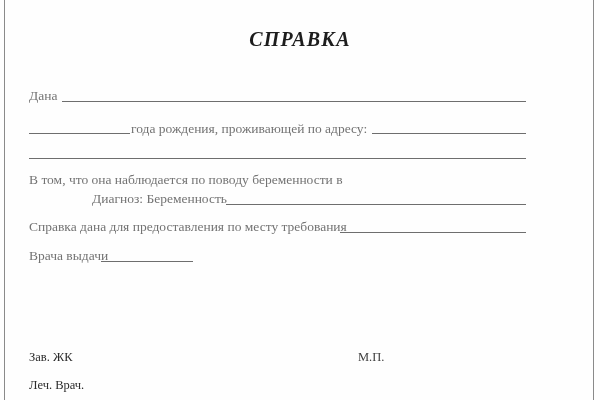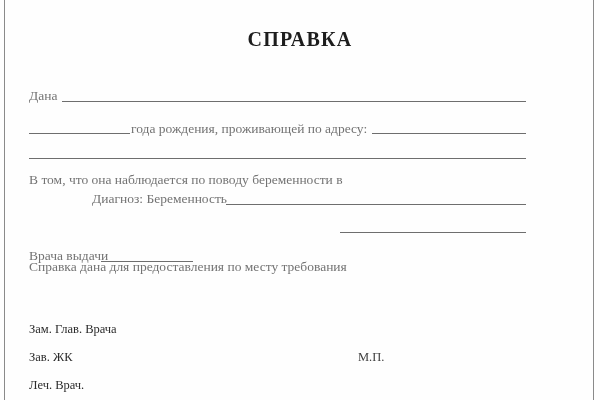--- a/index.html
+++ b/index.html
@@ -39,20 +39,21 @@
   .doc-title {
     position: absolute;
     top: 28px;
     left: 0;
     width: 600px;
     text-align: center;
     font-size: 20px;
     font-weight: bold;
     letter-spacing: 1.2px;
     color: #1d1d1d;
+    font-style: italic;
   }
 
   
   .row {
     position: absolute;
     font-size: 13.5px;
     line-height: 16px;
     white-space: nowrap;
     color: #737373;
   }
@@ -97,27 +98,26 @@
   <div class="row" style="top:121px; left:131px;">года рождения, проживающей по адресу:</div>
   <div class="rule" style="top:133px; left:372px; width:154px;"></div>
 
   <div class="rule" style="top:158px; left:29px; width:497px;"></div>
 
   <div class="row" style="top:191px; left:92px;">Диагноз: Беременность</div>
 
   <div class="row" style="top:172px; left:29px;">В том, что она наблюдается по поводу беременности в</div>
   <div class="rule" style="top:204px; left:226px; width:300px;"></div>
 
-  <div class="row" style="top:219px; left:29px;margin-top:40px;">Справка дана для предоставления по месту требования</div>
+  <div class="row" style="top:219px; left:29px;">Справка дана для предоставления по месту требования</div>
   <div class="rule" style="top:232px; left:340px; width:186px;"></div>
 
   <div class="row" style="top:248px; left:29px;">Врача выдачи</div>
   <div class="rule" style="top:261px; left:101px; width:92px;"></div>
 
-  <div class="sig-row" style="top:322px; left:29px;">Зам. Глав. Врача</div>
 
   <div class="sig-row" style="top:350px; left:29px;">Зав. ЖК</div>
 
   <div class="stamp-mark" style="top:350px; left:358px;">М.П.</div>
 
   <div class="sig-row" style="top:378px; left:29px;">Леч. Врач.</div>
 
 </div>
 
 </body></html>

